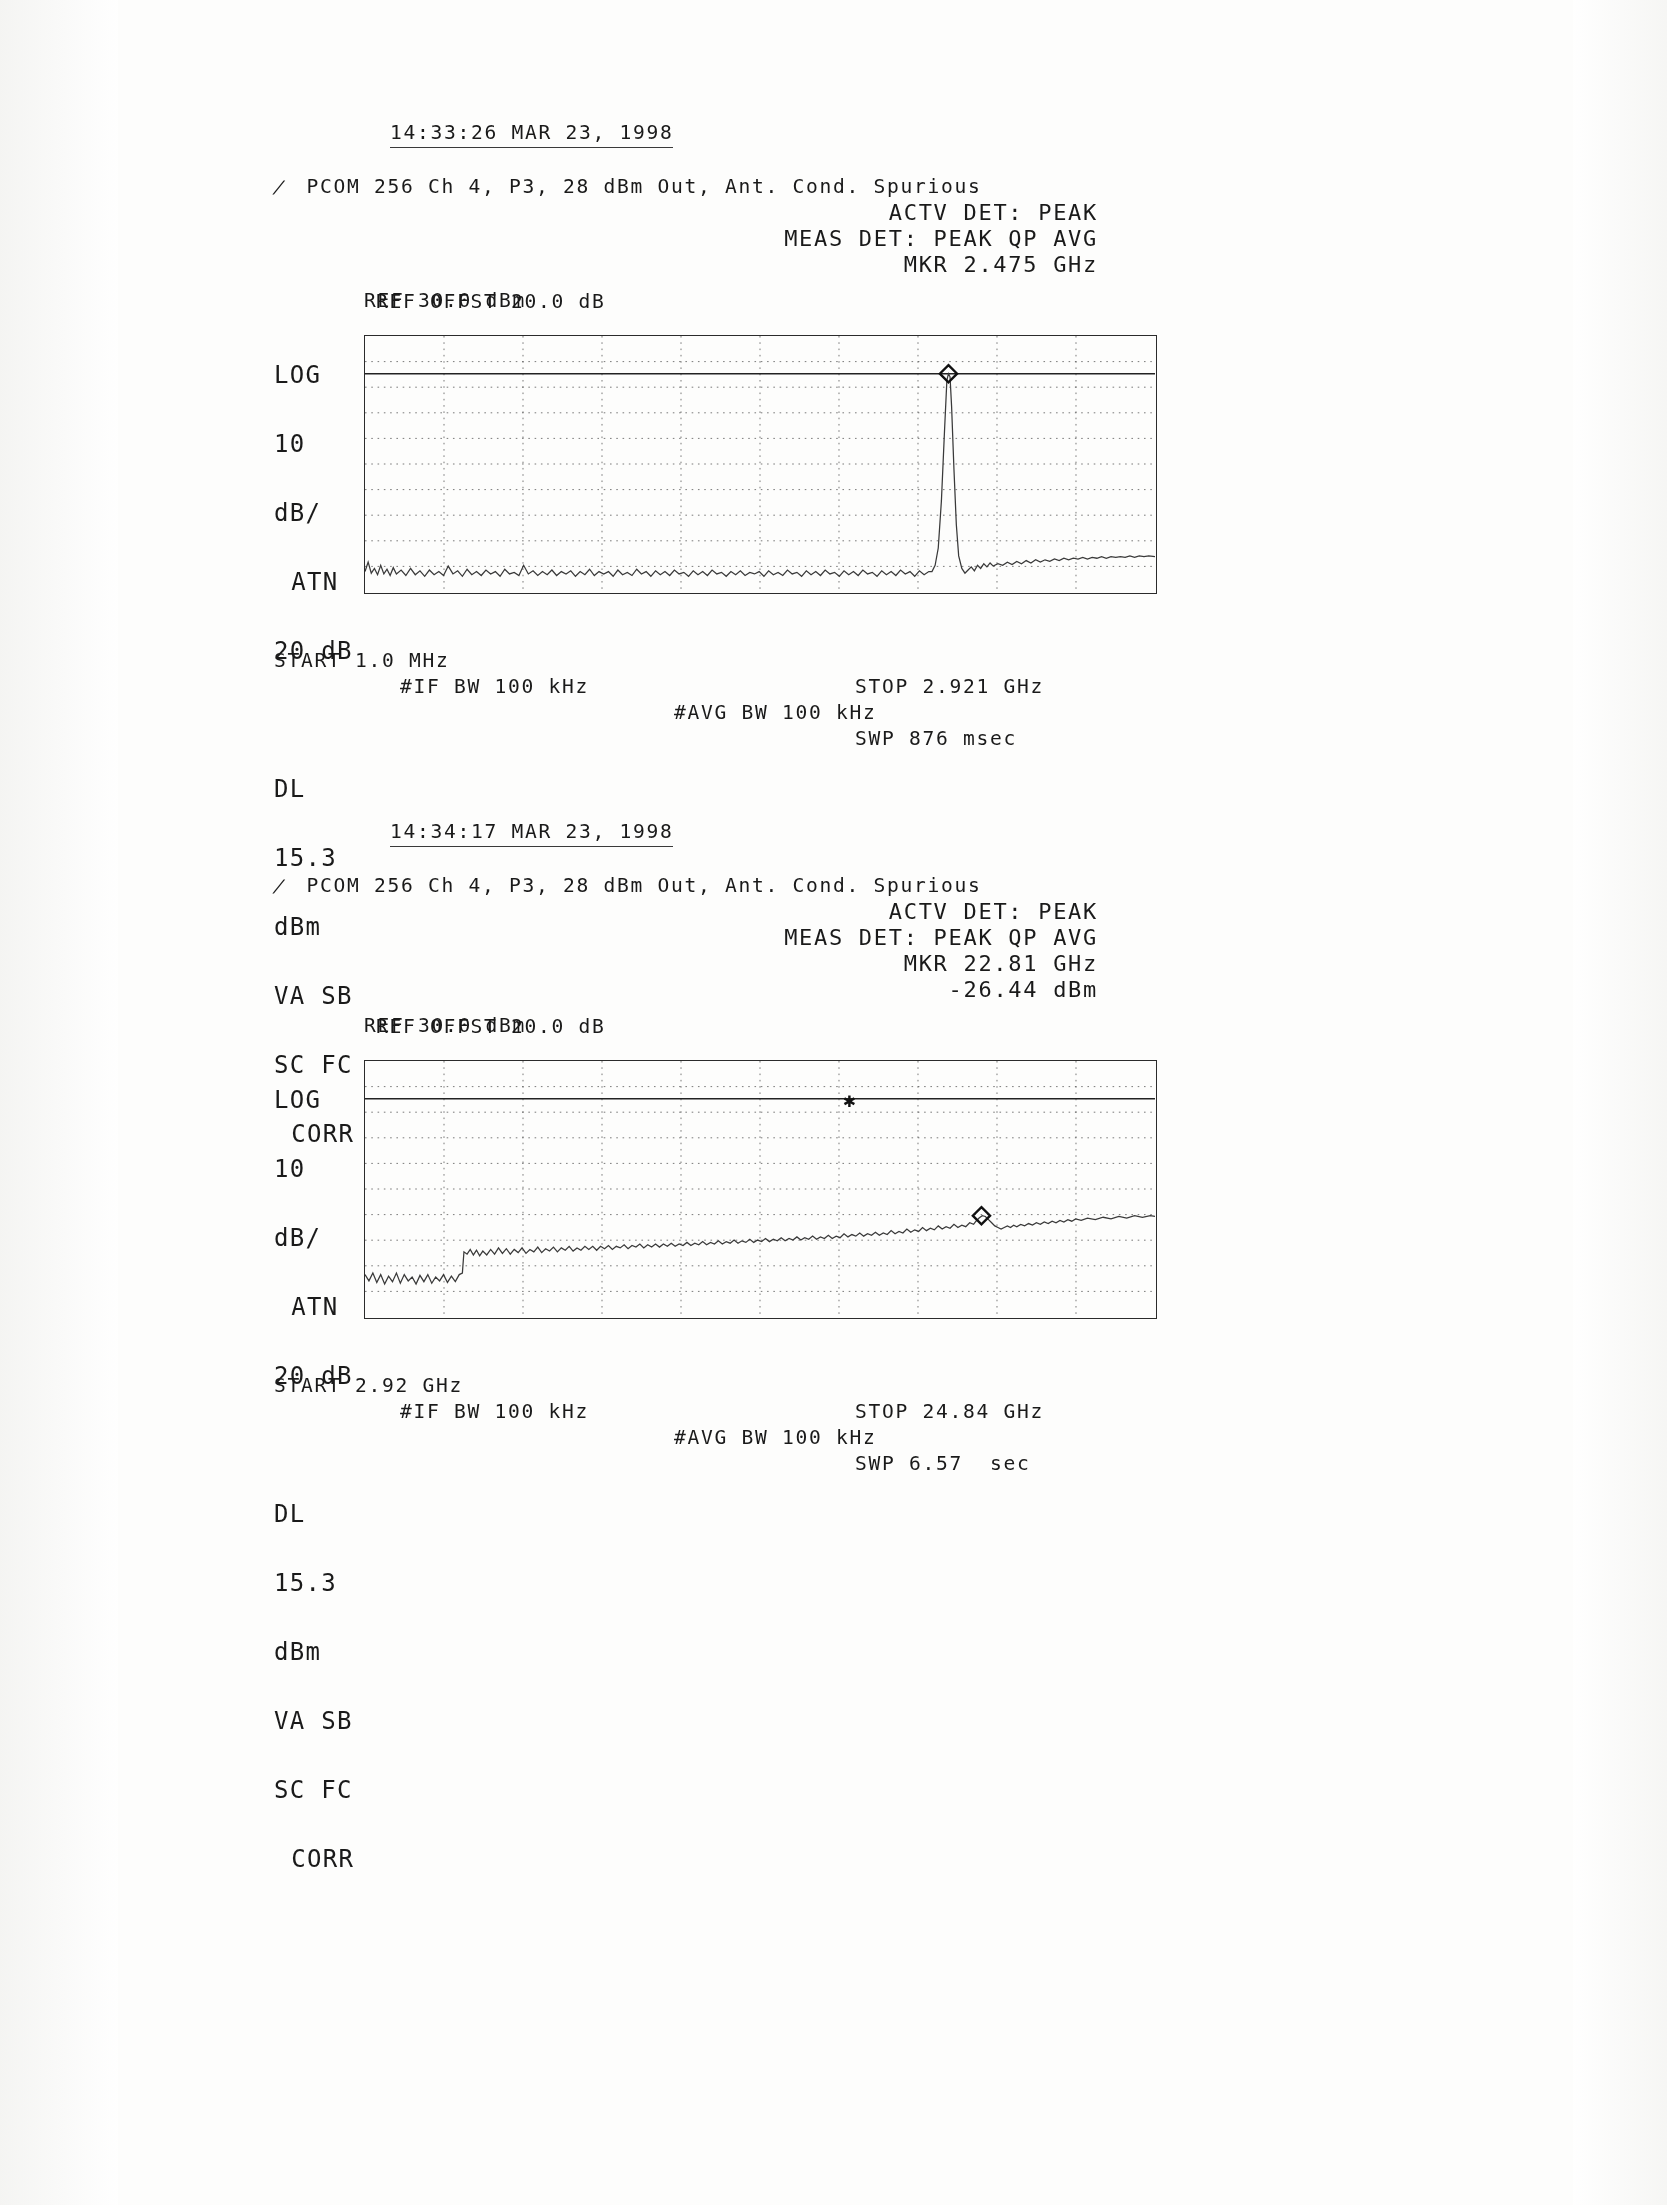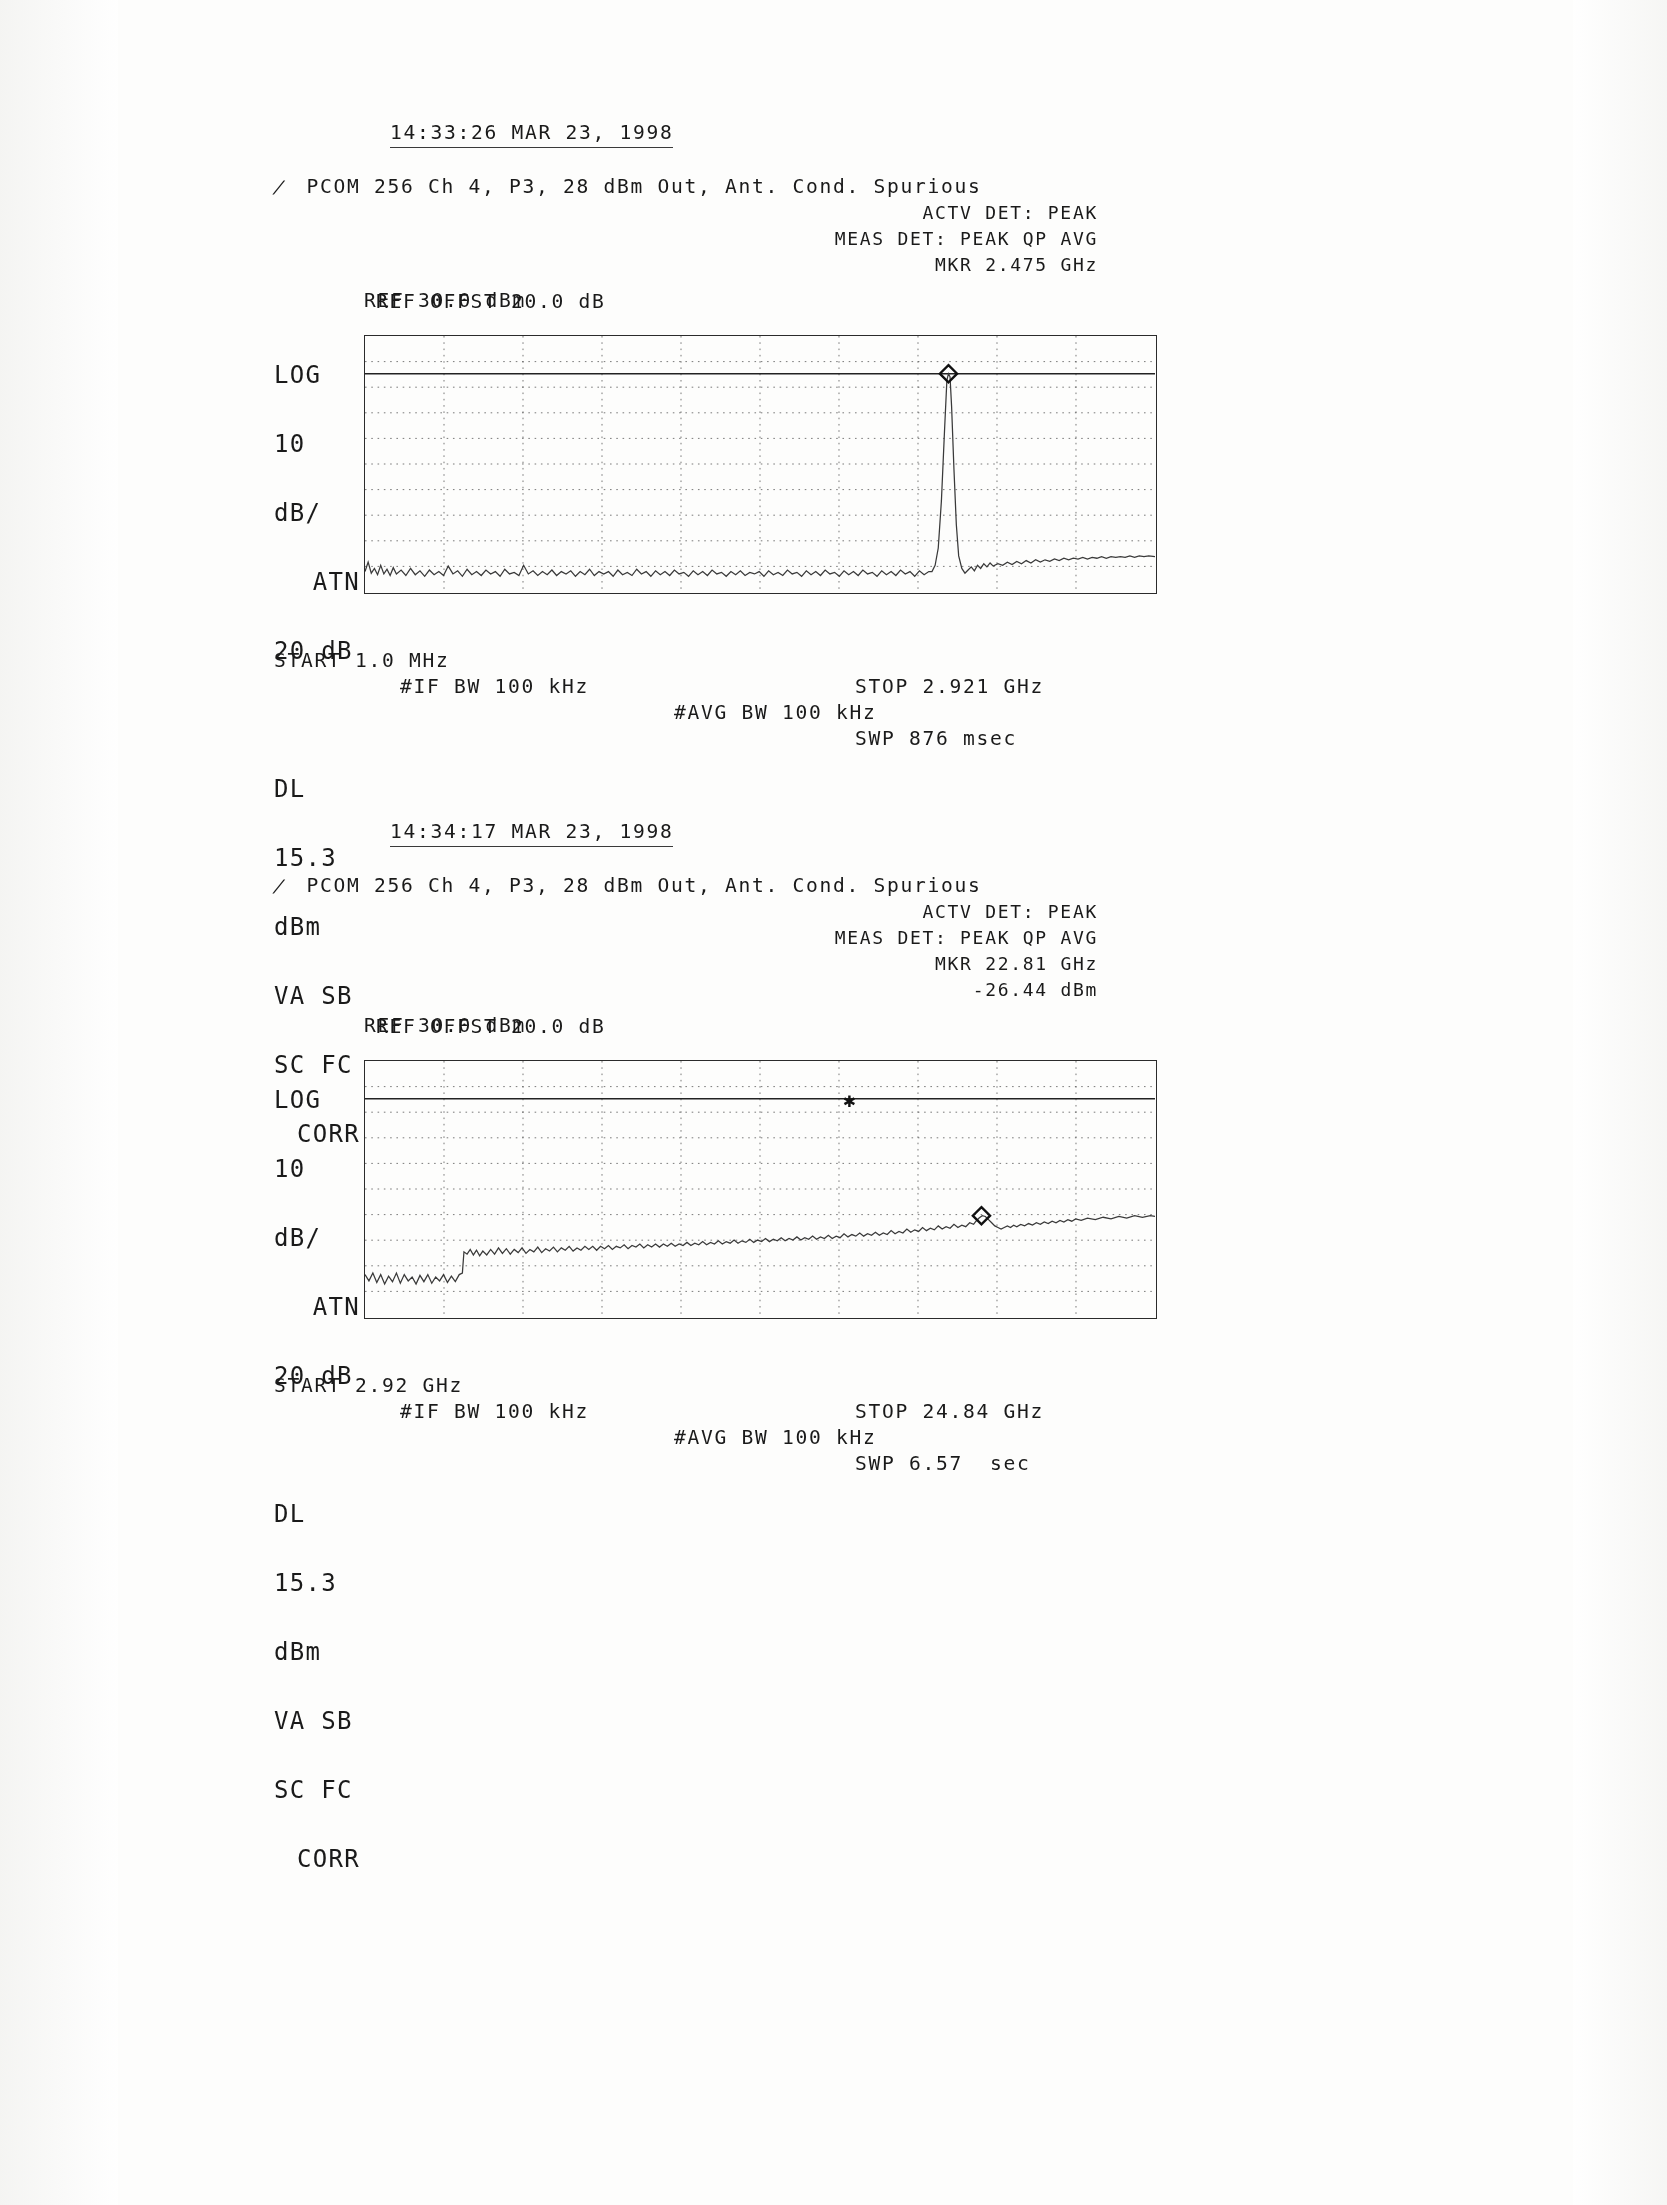--- a/index.html
+++ b/index.html
@@ -62,21 +62,21 @@
     display: inline-block;
     width: 31px;
     font-size: 17.3px;
     transform: skewX(-18deg);
     letter-spacing: 0;
     margin-right: 1.6px;
   }
   .hdr-right {
     text-align: right;
     width: 824px;
-    font-size: 18px;
+    font-size: 22px;
     letter-spacing: 1.7px;
     line-height: 26px;
     white-space: pre;
   }
 
   .ref-line {
     font-size: 19.6px;
     letter-spacing: 1.7px;
     line-height: 26px;
     white-space: pre;
@@ -91,21 +91,21 @@
   .left-labels {
     position: absolute;
     left: 0;
     top: 0;
     width: 86px;
     font-size: 24px;
     letter-spacing: 1.3px;
     line-height: 23px;
     white-space: pre;
   }
-  .left-labels .indent { padding-left: 17.3px; text-align: right; }
+  .left-labels .indent { padding-left: 17.3px; }
 
   .grid-box {
     position: absolute;
     left: 90px;
     top: 17.3px;
     width: 793px;
     height: 259px;
     border: 1.6px solid #2b2b2b;
     box-sizing: border-box;
     overflow: hidden;

